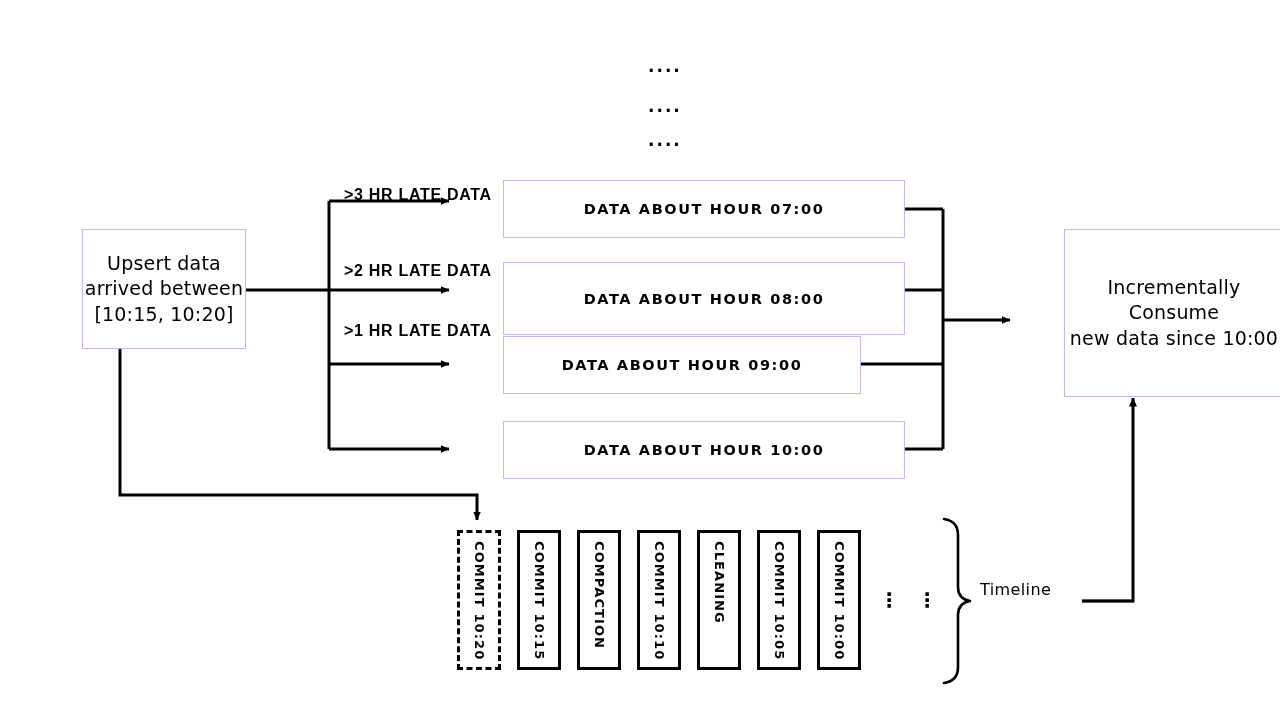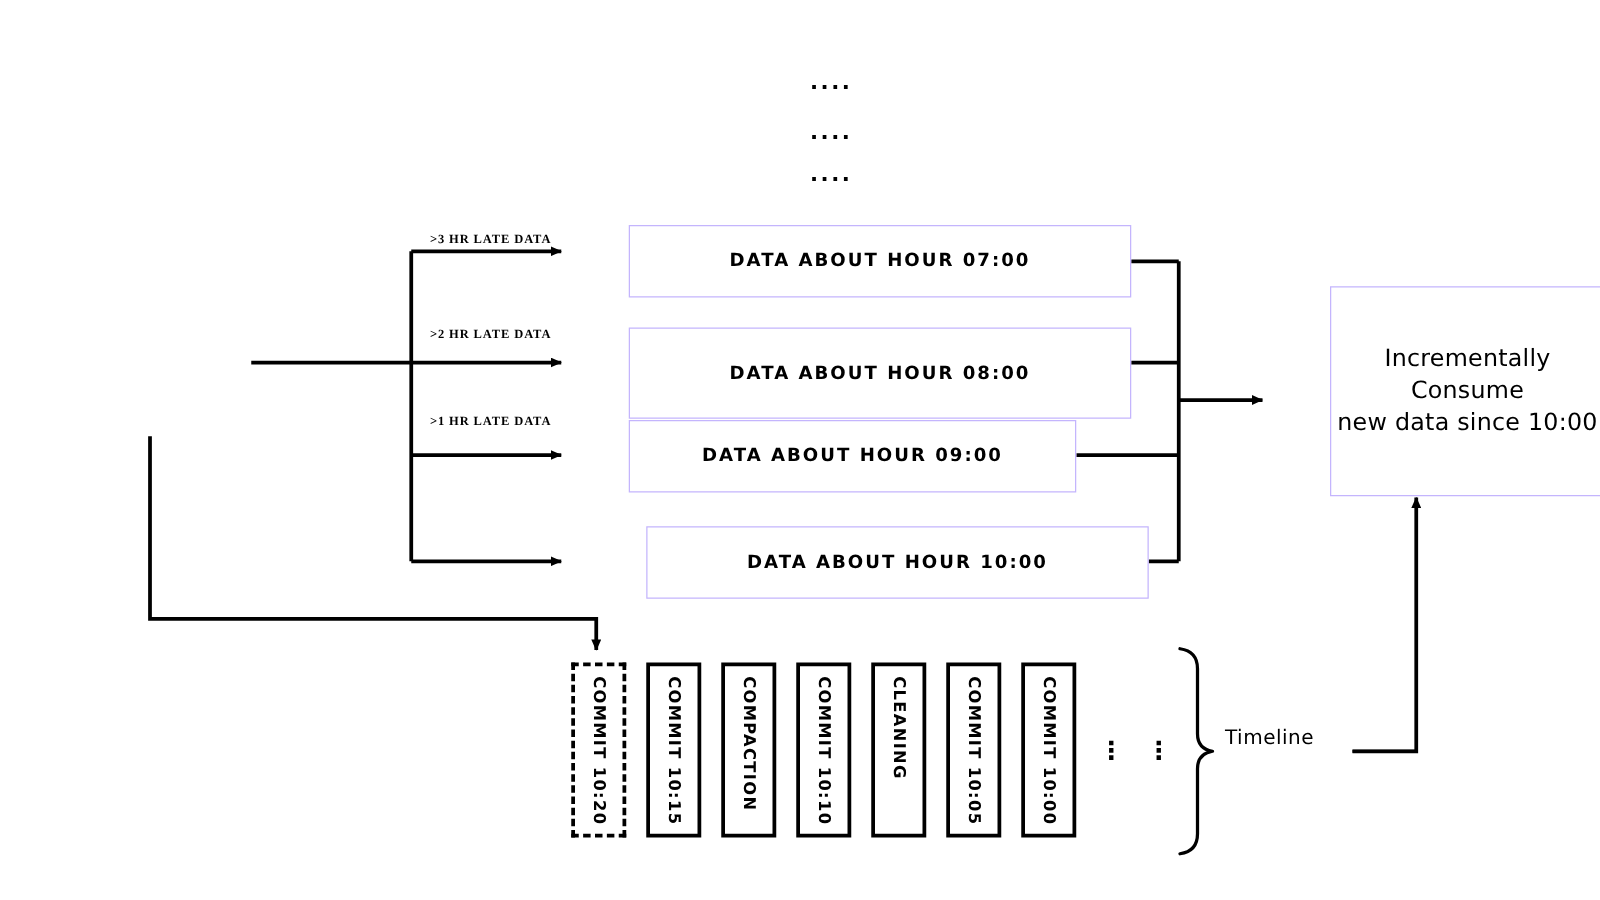--- a/index.html
+++ b/index.html
@@ -56,22 +56,22 @@
   .caps-text {
     font-family: "DejaVu Sans", sans-serif;
     font-size: 14.5px;
     font-weight: bold;
     letter-spacing: 1.6px;
   }
 
   
   .edge-label {
     position: absolute;
-    font-family: Liberation Serif, serif;
-    font-size: 10px;
+    font-family: Liberation Sans, sans-serif;
+    font-size: 16px;
     font-weight: bold;
     letter-spacing: 0.7px;
     white-space: nowrap;
     color: #000;
   }
 
   
   .commit-box {
     position: absolute;
     box-sizing: border-box;
@@ -163,38 +163,45 @@
       <path d="M944,519 q14,2 14,16 v52 q0,12 12,14 q-12,2 -12,14 v52 q0,14 -14,16" fill="none" stroke="#000" stroke-width="2.6" stroke-linecap="round" stroke-linejoin="round"></path>
     </g>
 
     <path d="M1082,601 H1133" stroke="#000" stroke-width="2.4" fill="none"></path>
   </svg>
 
   <div class="top-dots" style="left:648px; top:58px;">....</div>
   <div class="top-dots" style="left:648px; top:98px;">....</div>
   <div class="top-dots" style="left:648px; top:132px;">....</div>
 
+  <div class="node" style="left:38px; top:229px; width:164px; height:120px;">
+    <div class="script-text">
+      <div>Upsert data</div>
+      <div>arrived between</div>
+      <div>[10:15, 10:20]</div>
+    </div>
+  </div>
 
   <div class="edge-label" style="left:344px; top:186px;">&gt;3 HR LATE DATA</div>
   <div class="edge-label" style="left:344px; top:262px;">&gt;2 HR LATE DATA</div>
-  <div class="edge-label" style="left:344px; top:332px;">&gt;1 HR LATE DATA</div>
+  <div class="edge-label" style="left:344px; top:322px;">&gt;1 HR LATE DATA</div>
 
   <div class="node" style="left:459px; top:180px; width:402px; height:58px;">
     <span class="caps-text">DATA ABOUT HOUR 07:00</span>
   </div>
 
   <div class="node" style="left:459px; top:262px; width:402px; height:73px;">
     <span class="caps-text">DATA ABOUT HOUR 08:00</span>
   </div>
 
   <div class="node" style="left:459px; top:336px; width:358px; height:58px;">
     <span class="caps-text">DATA ABOUT HOUR 09:00</span>
   </div>
 
-  <div class="node" style="left:473px; top:421px; width:402px; height:58px;">
+  <div class="node" style="left:459px; top:421px; width:402px; height:58px;">
     <span class="caps-text">DATA ABOUT HOUR 10:00</span>
   </div>
 
   <div class="node" style="left:1020px; top:229px; width:220px; height:168px;">
     <div class="script-text">
       <div>Incrementally Consume</div>
       <div>new data since 10:00</div>
     </div>
   </div>
 

